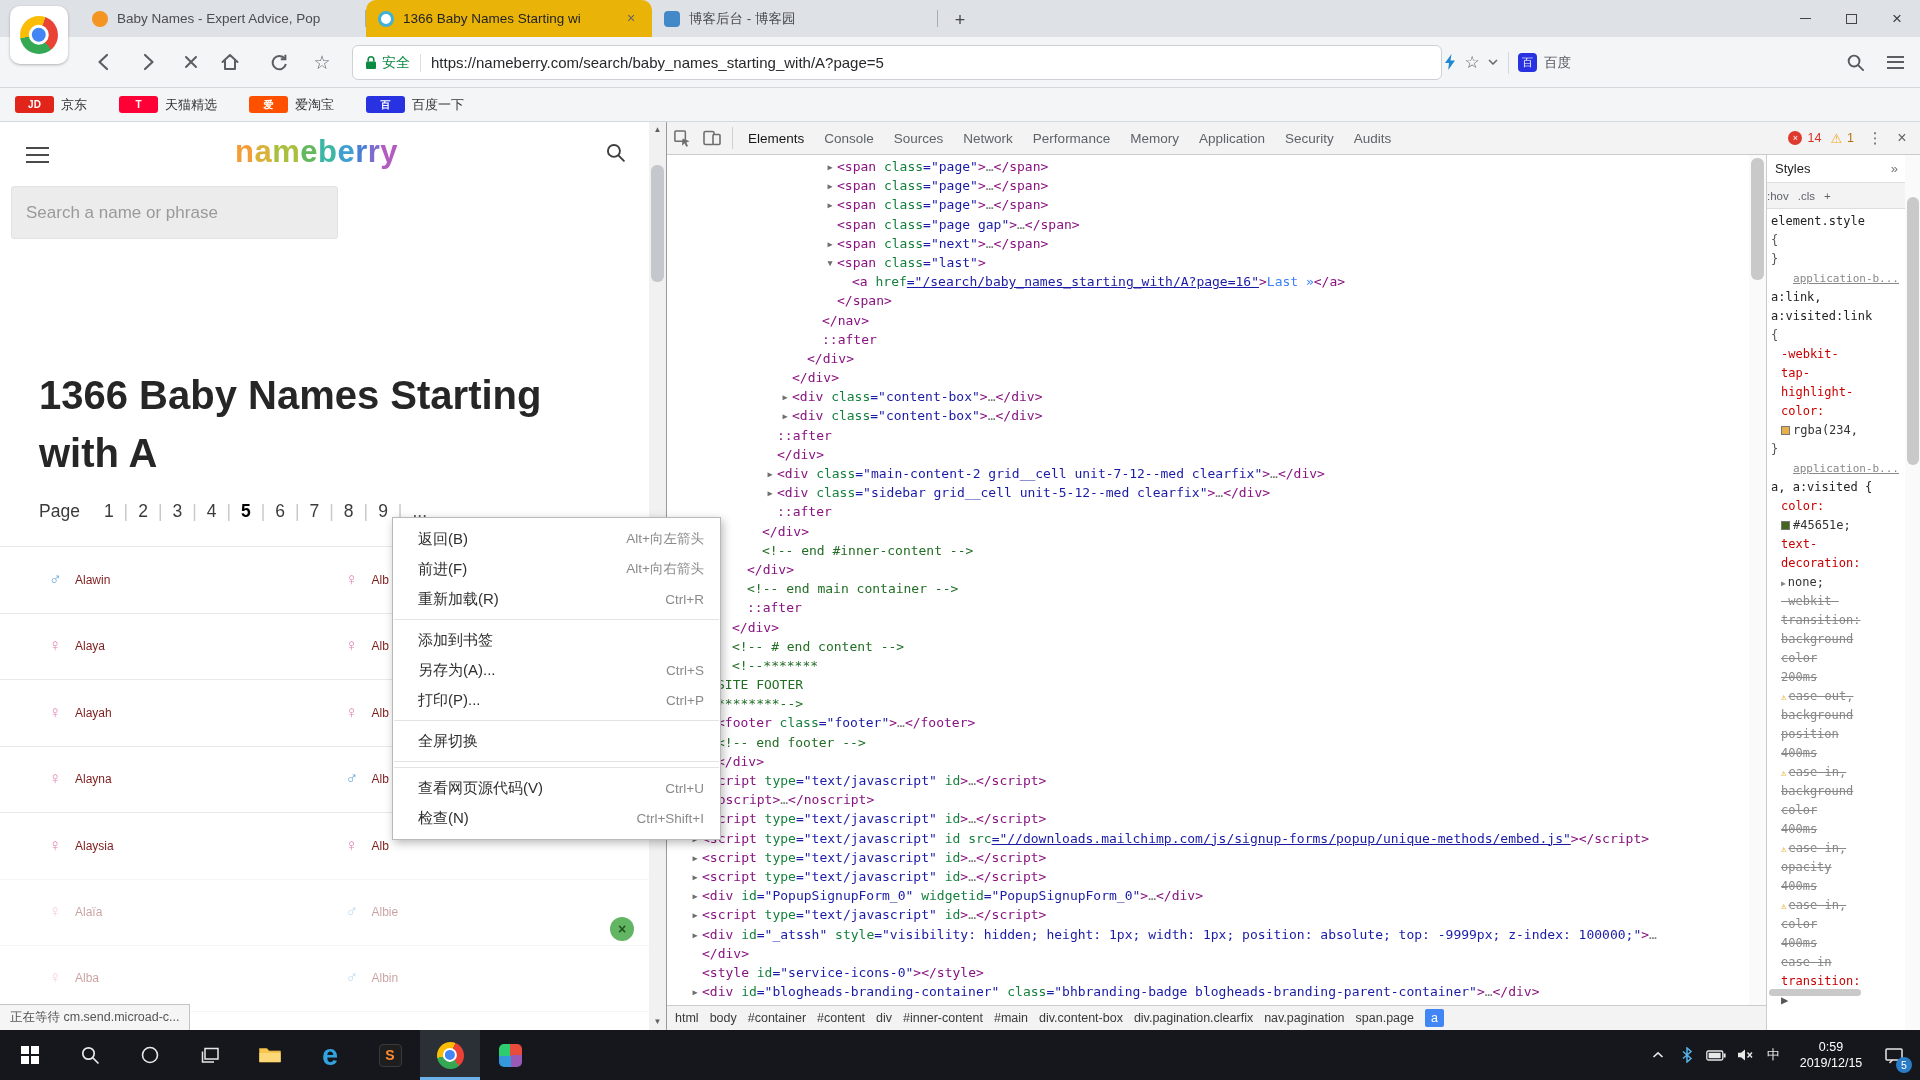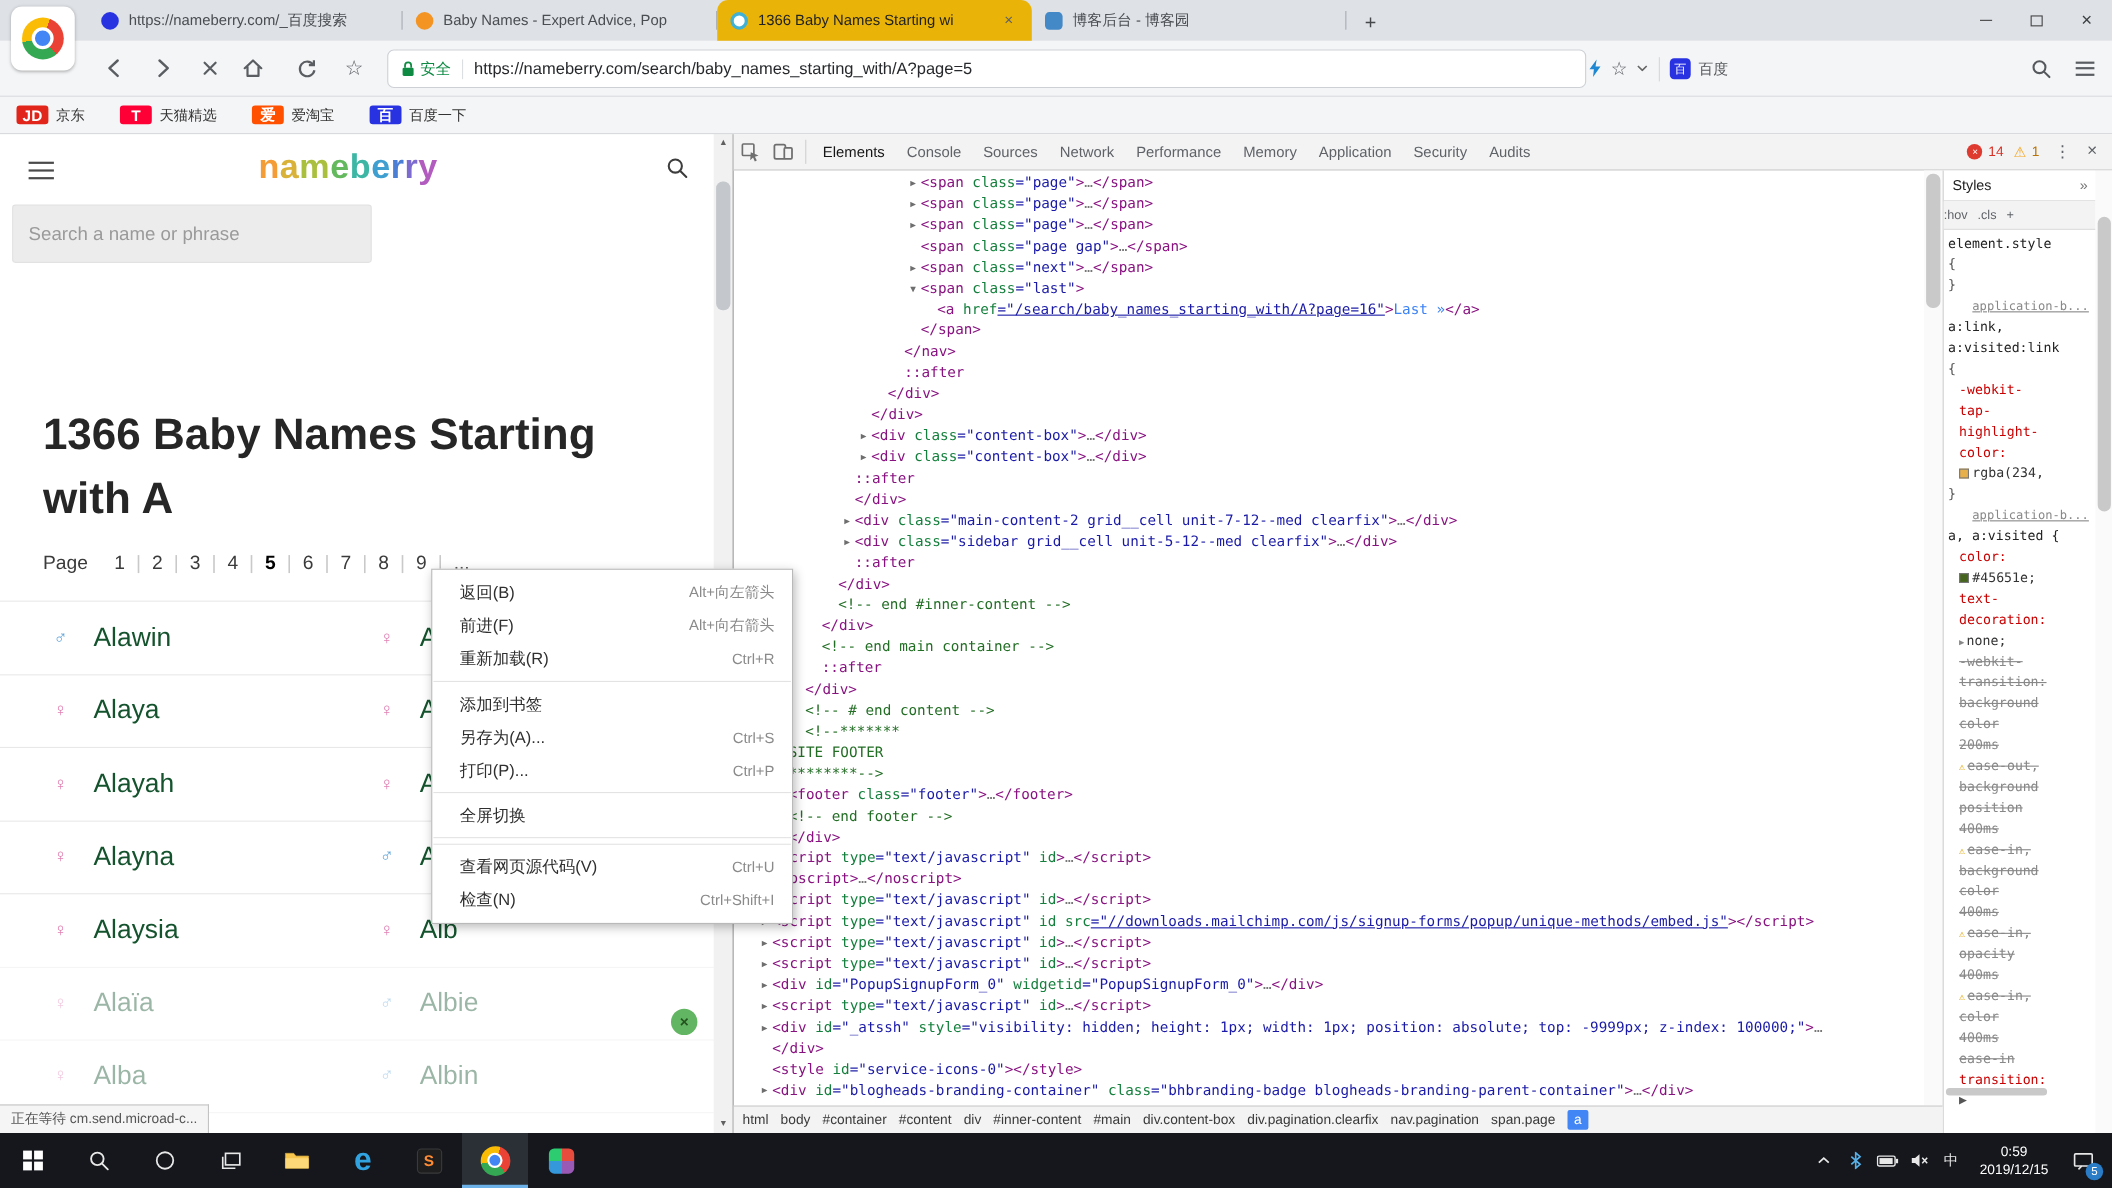--- a/index.html
+++ b/index.html
@@ -42,21 +42,21 @@
   #engine{position:absolute;left:1518px;top:0;height:51px;display:flex;align-items:center;gap:7px}
   #engine-badge{width:19px;height:19px;background:#2932e1;color:#fff;border-radius:4px;font-size:11px;display:flex;align-items:center;justify-content:center}
   #engine-label{font-size:13.5px;color:#55585c}
   .hamb{display:flex;flex-direction:column;gap:3.5px}
   .hamb i{display:block;width:17px;height:2px;background:#5a5e63}
 
   
   #bookmarks{position:absolute;left:0;top:88px;width:1920px;height:34px;background:#f4f5f6;border-bottom:1px solid #d5d8dc;display:flex;align-items:center}
   #bm-items{display:flex;align-items:center;gap:32px;padding-left:15px}
   .bm-item{display:flex;align-items:center;gap:7px}
-  .bm-ico{width:29px;height:17px;border-radius:3px;color:#fff;font-size:14px;font-weight:bold;display:flex;align-items:center;justify-content:center;flex:none}
+  .bm-ico{width:39px;height:17px;border-radius:3px;color:#fff;font-size:10px;font-weight:bold;display:flex;align-items:center;justify-content:center;flex:none}
   .bm-label{font-size:13px;color:#333}
 
   
   #page{position:absolute;left:0;top:122px;width:649px;height:908px;background:#fff;overflow:hidden}
   #hamburger{position:absolute;left:26px;top:25px;display:flex;flex-direction:column;gap:4.5px}
   #hamburger i{display:block;width:23px;height:2.4px;background:#4a4a4a}
   #site-logo{position:absolute;left:0;right:16px;top:12px;text-align:center;font-size:31px;font-weight:bold;letter-spacing:.5px}
   #site-search{position:absolute;right:23px;top:20px;color:#3d3d3d}
   #name-search{position:absolute;left:11px;top:64px;width:327px;height:53px;background:#ececec;border:1px solid #e2e2e2;border-radius:3px;font-size:17px;padding:0 14px;color:#333;font-family:"Liberation Sans",sans-serif}
   #name-search::placeholder{color:#9a9a9a}
@@ -69,21 +69,21 @@
   .pg-sep{color:#c9c9c9}
   .pg-more{color:#555}
   #name-list{position:absolute;left:0;top:424px;width:649px}
   .name-row{display:flex;height:66.5px;border-top:1px solid #e8e8e8}
   .name-row:last-child{border-bottom:1px solid #e8e8e8}
   .name-row.dim{opacity:.42}
   .name-cell{width:324.5px;display:flex;align-items:center}
   .name-cell.c0{padding-left:46px}
   .name-cell.c1{padding-left:18px}
   .g{font-size:17px;width:18px;text-align:center}
-  .nm{font-size:24px;color:#14532d;margin-left:21px}
+  .nm{font-size:12px;color:#7f1d1d;margin-left:11px}
   #ad-close{position:absolute;left:610px;top:795px;width:24px;height:24px;border-radius:50%;background:#62b562;color:#23531f;display:flex;align-items:center;justify-content:center;font-size:14px;font-weight:bold;z-index:6}
   #status-toast{position:absolute;left:0;bottom:0;height:26px;background:#f5f5f5;border:1px solid #c3c3c3;border-left:none;border-bottom:none;font-size:12.5px;color:#555;display:flex;align-items:center;padding:0 10px;z-index:7;white-space:nowrap}
 
   
   #page-sb{position:absolute;left:649px;top:122px;width:17px;height:908px;background:#f1f1f1}
   .sb-up,.sb-dn{position:absolute;left:0;width:17px;height:16px;color:#606060;font-size:8px;text-align:center;line-height:16px}
   .sb-up{top:0}.sb-dn{bottom:0}
   #page-sb .sb-thumb{position:absolute;left:2px;top:43px;width:13px;height:117px;background:#c4c7cc;border-radius:6px}
 
   
@@ -166,24 +166,20 @@
 </head>
 <body>
 
 <div id="screen">
 
   <div id="tabbar">
     <div id="logo-box">
       <div class="chrome-ball"></div>
     </div>
     <div id="tabs">
-      <div class="tab">
-        <span class="fav fav1"></span>
-        <span class="t-title">https://nameberry.com/_百度搜索</span>
-      </div>
       <div class="tab">
         <span class="fav fav2"></span>
         <span class="t-title">Baby Names - Expert Advice, Pop</span>
       </div>
       <div class="tab active">
         <span class="fav fav3"></span>
         <span class="t-title">1366 Baby Names Starting wi</span>
         <span class="t-close">×</span>
       </div>
       <div class="tab">

